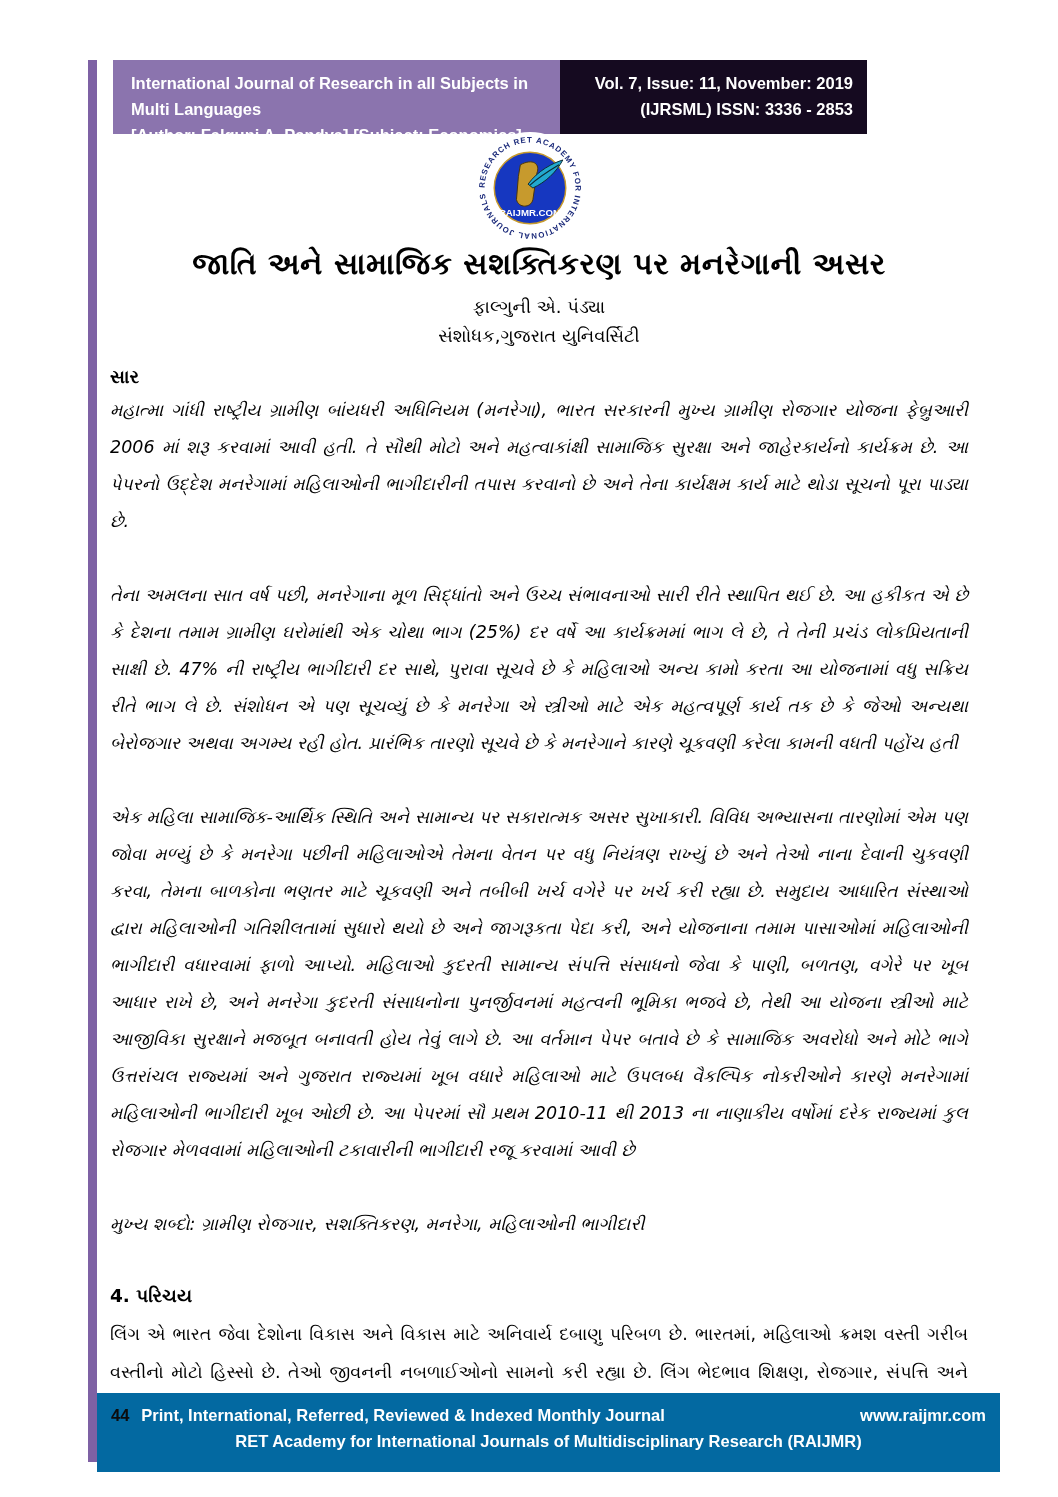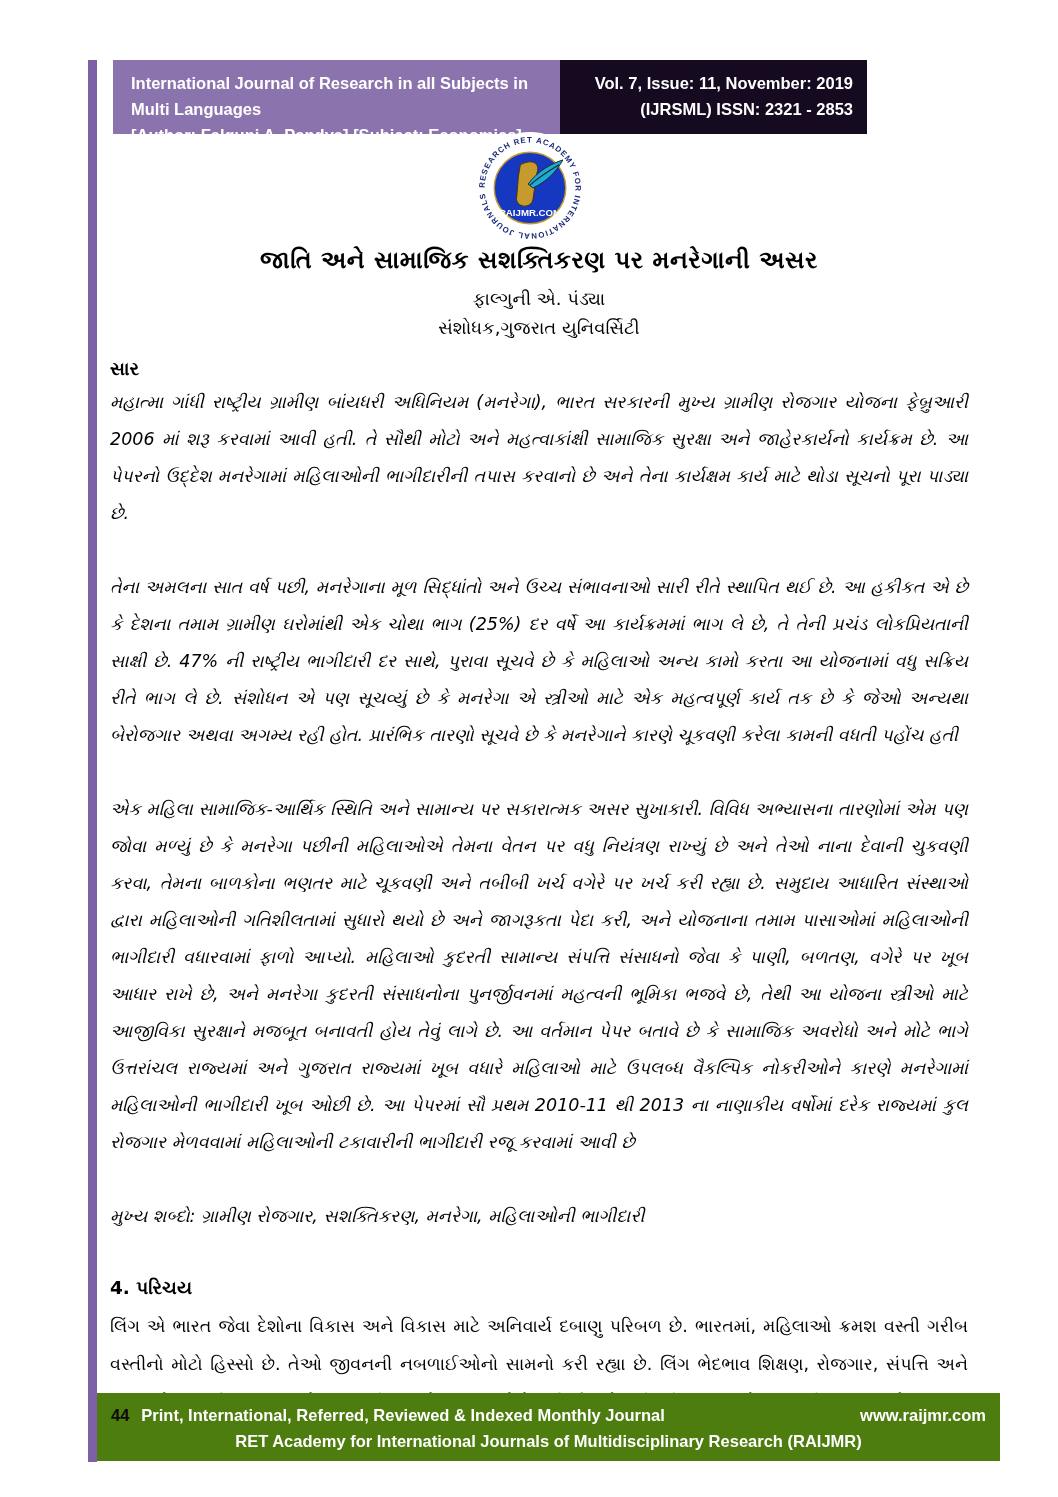--- a/index.html
+++ b/index.html
@@ -30,21 +30,21 @@
   .header-right{
     width:307px;background:#150a20;color:#ffffff;font-weight:bold;
     text-align:right;padding:10px 14px 12px 0;box-sizing:border-box;
     font-size:16.5px;line-height:26px;
   }
   
   .logo-wrap{position:absolute;left:472px;top:130px;width:116px;height:116px;}
   
   .content{position:absolute;left:110px;top:246px;width:858px;}
   .paper-title{
-    margin:0 0 10px 0;text-align:center;font-size:24px;font-weight:bold;
+    margin:0 0 10px 0;text-align:center;font-size:30px;font-weight:bold;
     font-family:"DejaVu Sans", sans-serif;letter-spacing:0.5px;
   }
   .author-line{ text-align:center;font-size:18px;line-height:29px;font-family:"DejaVu Sans", sans-serif;}
   .abstract-heading{
     margin:16px 0 4px 0;font-size:18.5px;font-weight:bold;
     font-family:"DejaVu Sans", sans-serif;
   }
   p.abs{
     margin:0 0 37px 0;font-size:17.5px;line-height:37px;
     text-align:justify;font-style:italic;font-family:"DejaVu Sans", sans-serif;
@@ -58,22 +58,22 @@
   .section-heading{
     margin:42px 0 8px 0;font-size:18.5px;font-weight:bold;
     font-family:"DejaVu Sans", sans-serif;
   }
   p.body-text{
     margin:0;font-size:17.5px;line-height:38px;text-align:justify;
     font-family:"DejaVu Sans", sans-serif;
   }
   
   .footer-band{
-    position:absolute;left:97px;top:1393px;width:903px;height:68px;
-    background:#4d7c0f;color:#ffffff;font-weight:bold;
+    position:absolute;left:97px;top:1393px;width:903px;height:79px;
+    background:#0369a1;color:#ffffff;font-weight:bold;
     font-family:"Liberation Sans", sans-serif;font-size:16.5px;
     padding:9px 14px 0 14px;box-sizing:border-box;
   }
   .footer-line1{display:flex;align-items:baseline;line-height:26px;}
   .footer-pageno{color:#0c0c0c;margin-right:12px;}
   .footer-journal{flex:1;}
   .footer-site{text-align:right;}
   .footer-line2{text-align:center;line-height:26px;}
 </style>
 </head>
@@ -83,21 +83,21 @@
 
   <div class="left-strip"></div>
 
   <header class="header-band">
     <div class="header-left">
       <div>International Journal of Research in all Subjects in Multi Languages</div>
       <div>[Author: Falguni A. Pandya] [Subject: Economics]</div>
     </div>
     <div class="header-right">
       <div>Vol. 7, Issue: 11, November: 2019</div>
-      <div>(IJRSML)  ISSN: 2321 - 2853</div>
+      <div>(IJRSML)  ISSN: 3336 - 2853</div>
     </div>
   </header>
 
   <div class="logo-wrap">
     <svg viewBox="0 0 120 120" width="116" height="116">
       <defs>
         <path id="ringPath" d="M 60,60 m -47,0 a 47,47 0 1,1 94,0 a 47,47 0 1,1 -94,0"></path>
       </defs>
       <circle cx="60" cy="60" r="58" fill="#ffffff"></circle>
       <text font-family="Liberation Sans, sans-serif" font-size="8.2" font-weight="bold" fill="#1b2a7a" letter-spacing="1">

